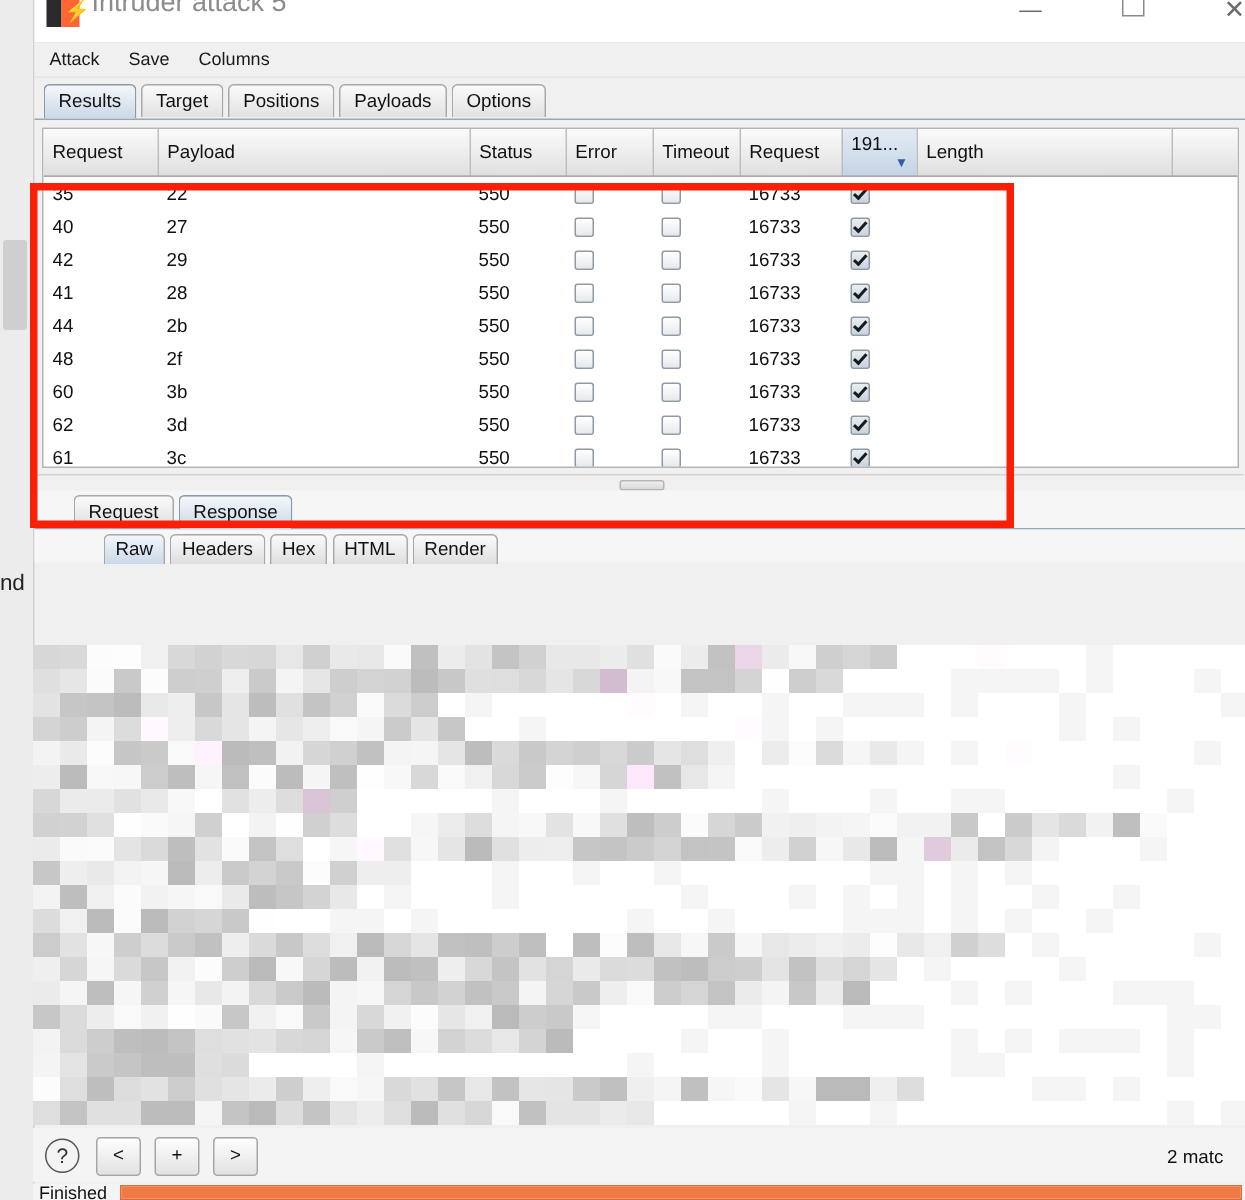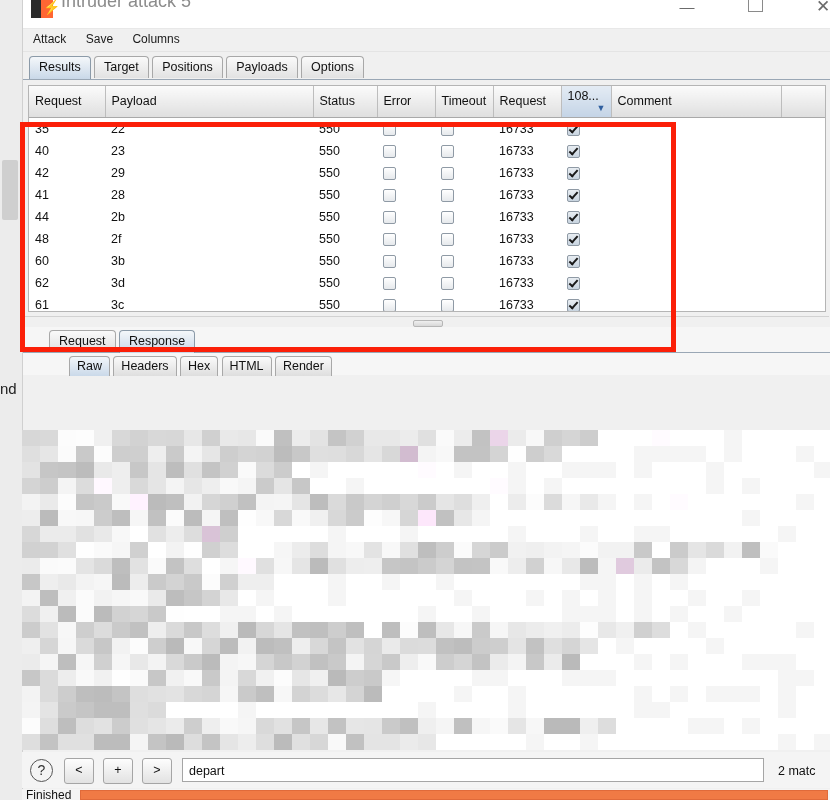--- a/index.html
+++ b/index.html
@@ -332,40 +332,40 @@
             <col>
         </colgroup>
         <thead>
           <tr>
             <th>Request</th>
             <th>Payload</th>
             <th>Status</th>
             <th>Error</th>
             <th>Timeout</th>
             <th>Request</th>
-            <th class="sorted"><span>108...</span><span class="sortarrow">▼</span></th>
-            <th>Comment</th>
+            <th class="sorted"><span>191...</span><span class="sortarrow">▼</span></th>
+            <th>Length</th>
             <th></th>
           </tr>
         </thead>
         <tbody>
             <tr>
               <td>35</td>
               <td>22</td>
               <td>550</td>
               <td class="c-check"><span class="cb"></span></td>
               <td class="c-check"><span class="cb"></span></td>
               <td>16733</td>
               <td class="c-check"><span class="cb checked"></span></td>
               <td></td>
               <td></td>
             </tr>
             <tr>
               <td>40</td>
-              <td>23</td>
+              <td>27</td>
               <td>550</td>
               <td class="c-check"><span class="cb"></span></td>
               <td class="c-check"><span class="cb"></span></td>
               <td>16733</td>
               <td class="c-check"><span class="cb checked"></span></td>
               <td></td>
               <td></td>
             </tr>
             <tr>
               <td>42</td>
@@ -1369,21 +1369,20 @@
       <div class="px" style="left:756px;top:304px;width:18px;height:16px;background:rgb(245,245,245)"></div>
       <div class="px" style="left:774px;top:304px;width:18px;height:16px;background:rgb(255,255,255)"></div>
       <div class="px" style="left:792px;top:304px;width:18px;height:16px;background:rgb(245,245,245)"></div>
     </div>
 
   <div class="searchbar">
     <div class="help-icon">?</div>
     <div class="nav-btn nav-prev">&lt;</div>
     <div class="nav-btn nav-plus">+</div>
     <div class="nav-btn nav-next">&gt;</div>
-    <div class="search-field">depart</div>
     <div class="match-count">2 matc</div>
   </div>
 
   <div class="statusbar">
     <div class="status-text">Finished</div>
     <div class="progress-track">
       <div class="progress-fill" style="width: 100%; background: rgb(240, 122, 69);"></div>
     </div>
   </div>
 

